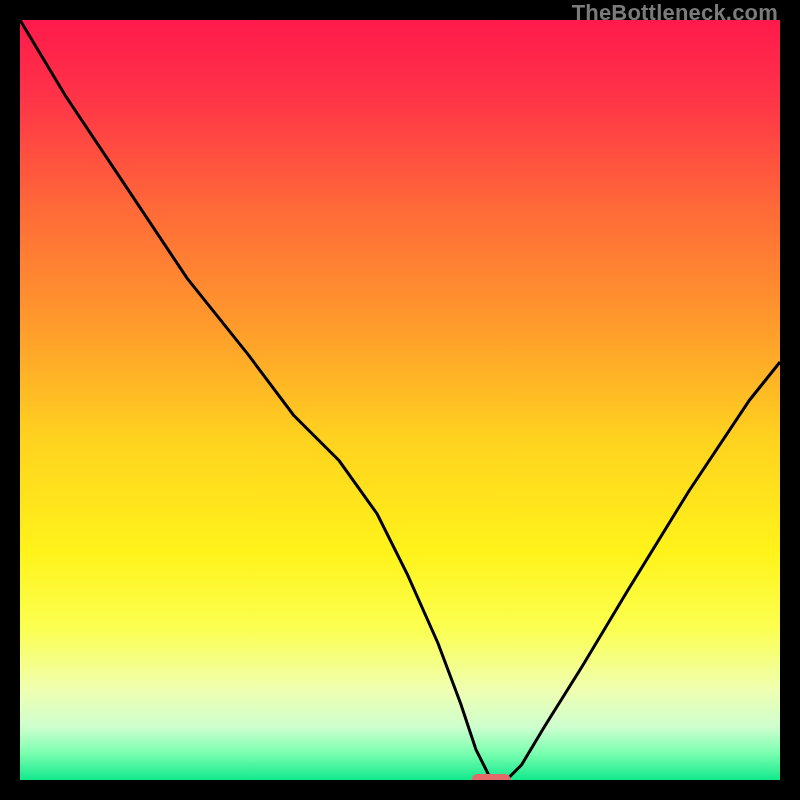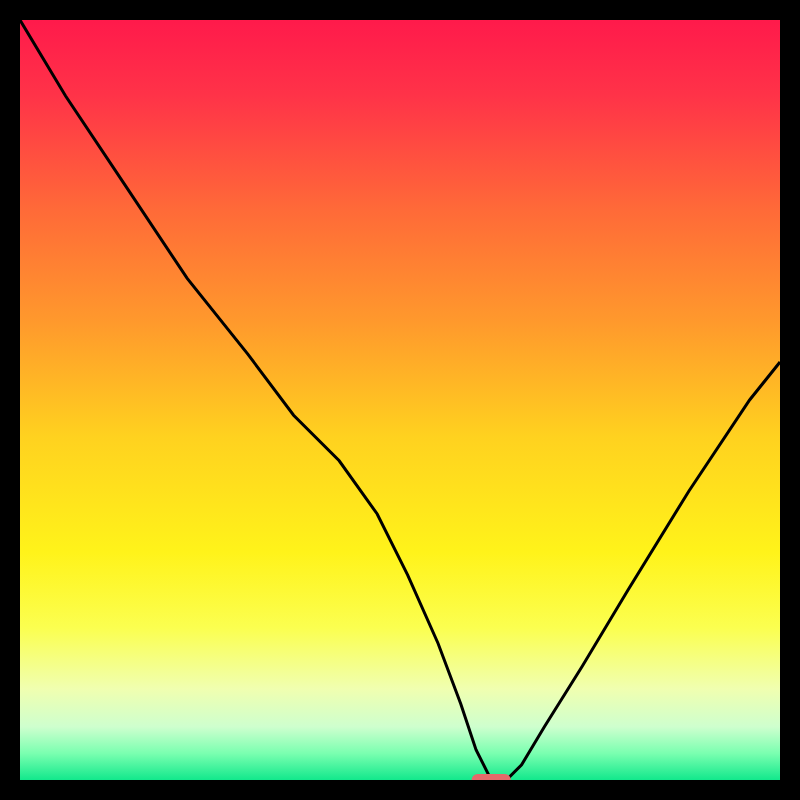--- a/index.html
+++ b/index.html
@@ -32,20 +32,21 @@
     color: #7b7b7b;
     letter-spacing: 0.2px;
   }
   svg { display: block; }
 </style>
 </head>
 <body>
 
 <div class="frame">
 
+  <div class="watermark">TheBottleneck.com</div>
 
   <div class="plot">
     <svg id="chart-svg" width="760" height="760" viewBox="0 0 760 760">
       <defs>
         <linearGradient id="bg-grad" x1="0" y1="0" x2="0" y2="1">
             <stop offset="0%" stop-color="#ff1a4b"></stop>
             <stop offset="10%" stop-color="#ff3348"></stop>
             <stop offset="25%" stop-color="#ff6a38"></stop>
             <stop offset="40%" stop-color="#ff9a2c"></stop>
             <stop offset="55.00000000000001%" stop-color="#ffd21f"></stop>

